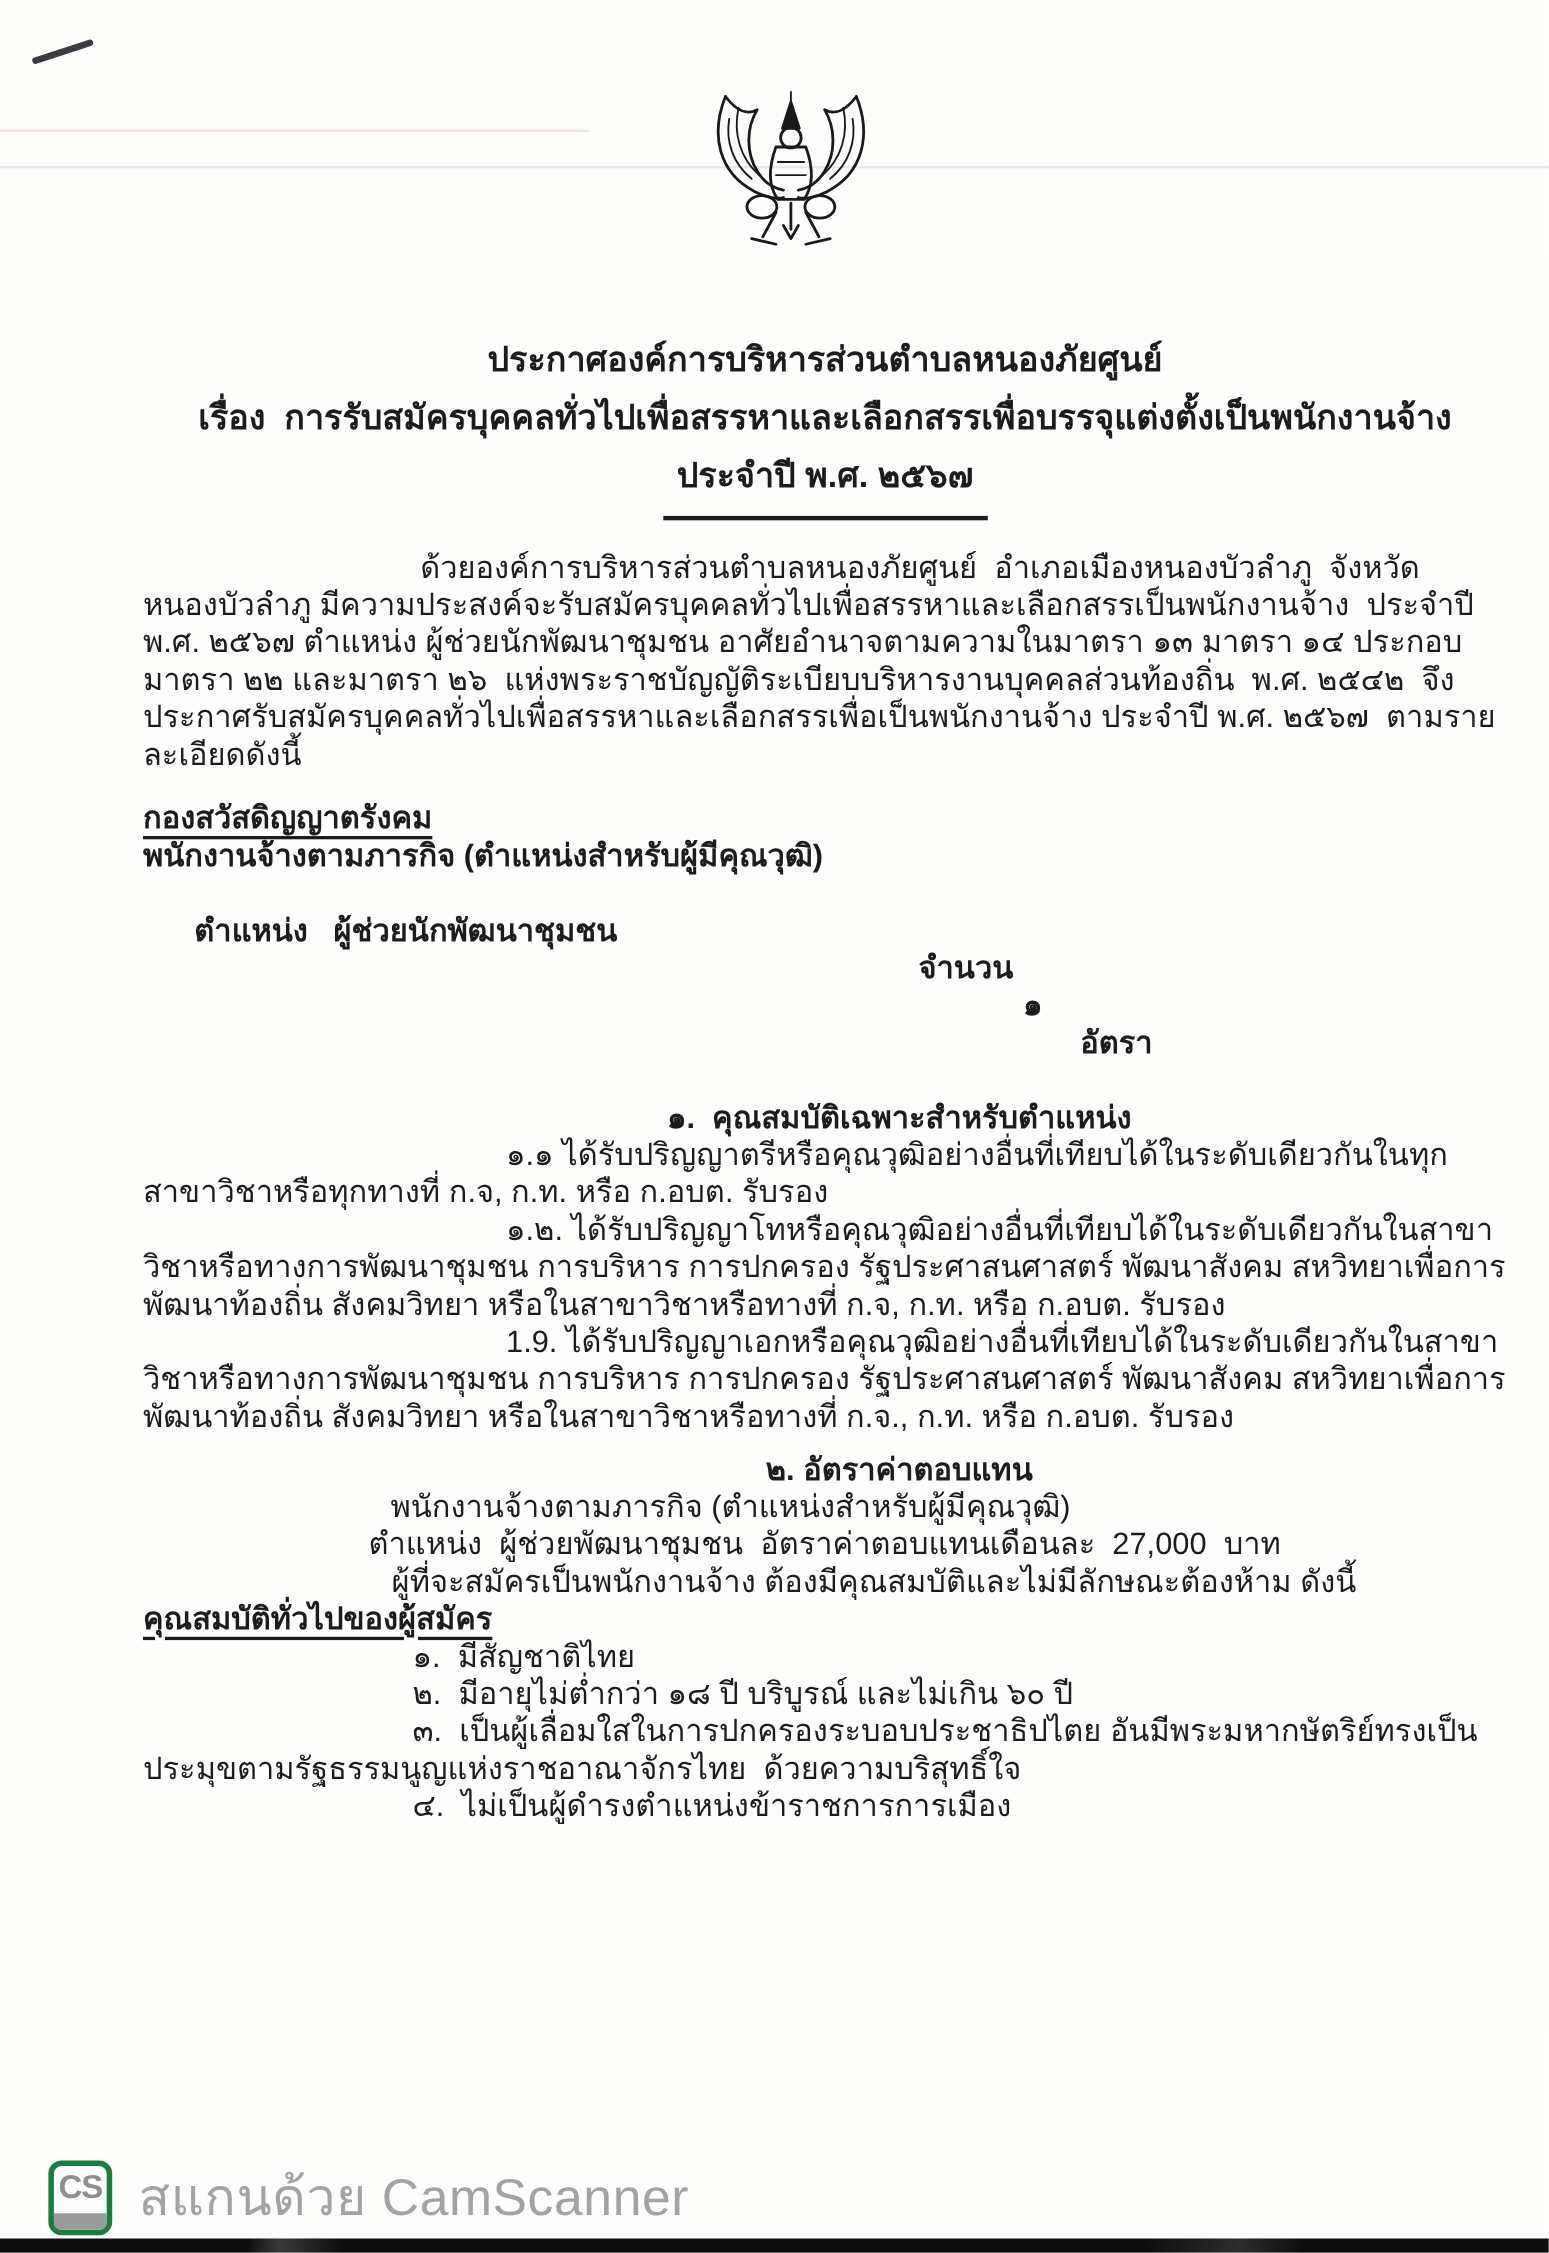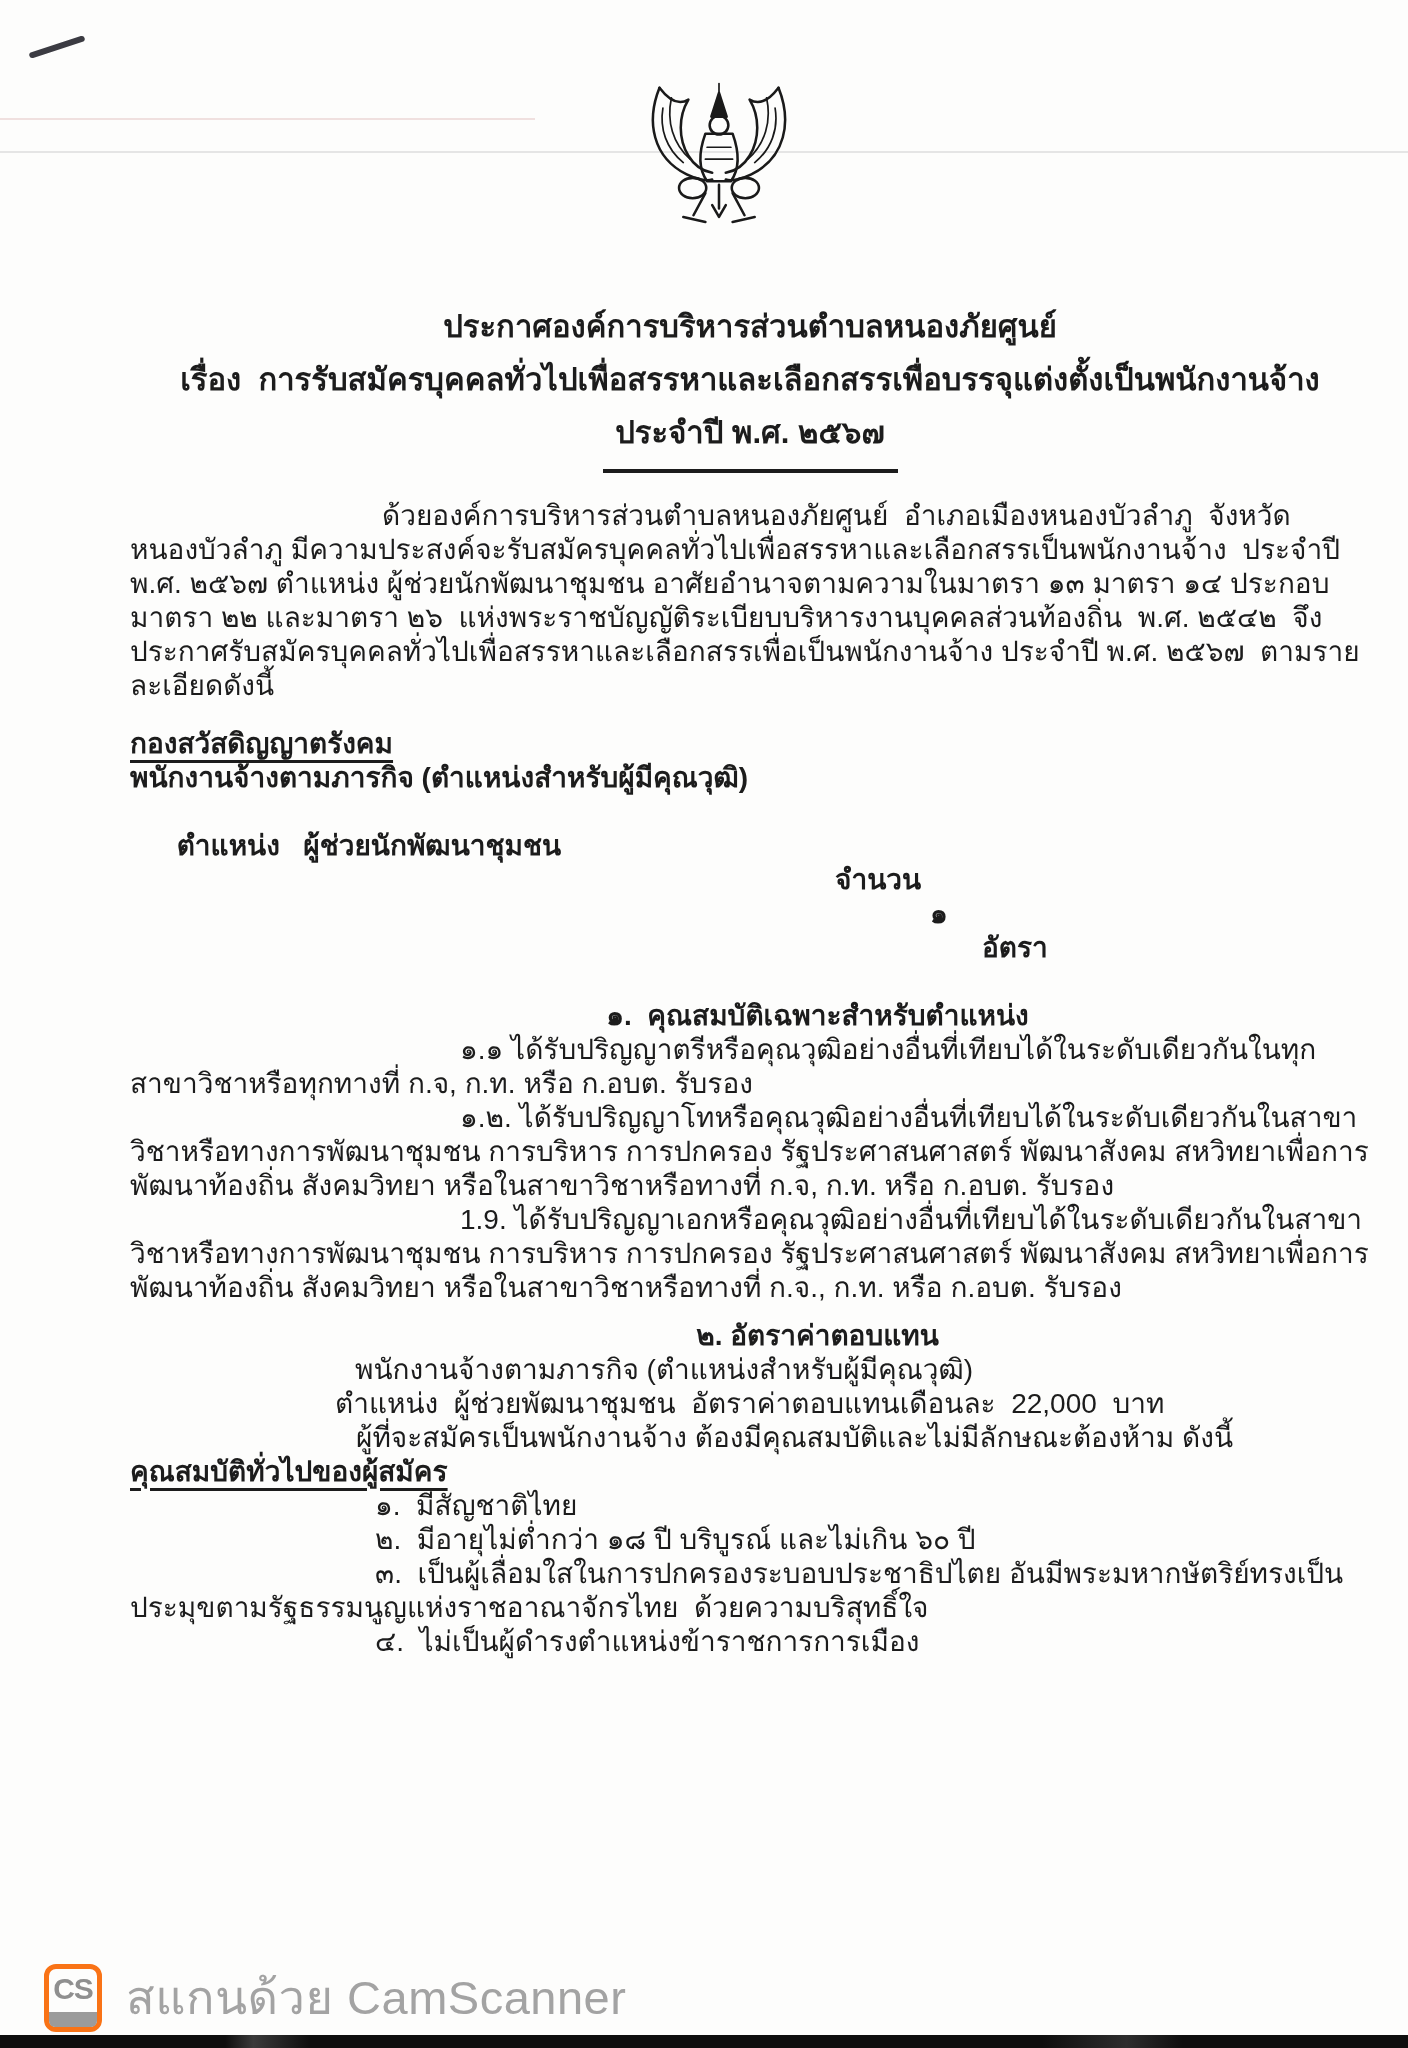--- a/index.html
+++ b/index.html
@@ -71,21 +71,21 @@
   .pos-line .qty-label { position:absolute; left:705px; }
   .pos-line .qty-num   { position:absolute; left:800px; }
   .pos-line .qty-unit  { position:absolute; left:852px; }
   
   .footer {
     position:absolute; left:44px; top:1960px;
     display:flex; align-items:center; gap:24px;
   }
   .cs-logo {
     width:58px; height:68px;
-    border:5px solid #f97316; border-radius:12px;
+    border:5px solid #15803d; border-radius:12px;
     position:relative; background:#fdfdfc; box-sizing:border-box;
   }
   .cs-logo-text {
     font-size:30px; font-weight:700; color:#8f8f8f;
     text-align:center; margin-top:3px; letter-spacing:-1px;
   }
   .cs-logo-bar {
     position:absolute; bottom:0; left:0; right:0; height:15px;
     background:#9b9b9b; border-radius:0 0 6px 6px;
   }
@@ -154,21 +154,21 @@
       <span class="qty-unit">อัตรา</span>
     </div>
 
     <div class="line bold indent-num">๑.  คุณสมบัติเฉพาะสำหรับตำแหน่ง</div>
     <p class="para indent-sub">๑.๑ ได้รับปริญญาตรีหรือคุณวุฒิอย่างอื่นที่เทียบได้ในระดับเดียวกันในทุกสาขาวิชาหรือทุกทางที่ ก.จ, ก.ท. หรือ ก.อบต. รับรอง</p>
     <p class="para indent-sub">๑.๒. ได้รับปริญญาโทหรือคุณวุฒิอย่างอื่นที่เทียบได้ในระดับเดียวกันในสาขาวิชาหรือทางการพัฒนาชุมชน การบริหาร การปกครอง รัฐประศาสนศาสตร์ พัฒนาสังคม สหวิทยาเพื่อการพัฒนาท้องถิ่น สังคมวิทยา หรือในสาขาวิชาหรือทางที่ ก.จ, ก.ท. หรือ ก.อบต. รับรอง</p>
     <p class="para indent-sub">1.9. ได้รับปริญญาเอกหรือคุณวุฒิอย่างอื่นที่เทียบได้ในระดับเดียวกันในสาขาวิชาหรือทางการพัฒนาชุมชน การบริหาร การปกครอง รัฐประศาสนศาสตร์ พัฒนาสังคม สหวิทยาเพื่อการพัฒนาท้องถิ่น สังคมวิทยา หรือในสาขาวิชาหรือทางที่ ก.จ., ก.ท. หรือ ก.อบต. รับรอง</p>
 
     <div class="line bold indent-num mt14">๒. อัตราค่าตอบแทน</div>
     <div class="line indent-type">พนักงานจ้างตามภารกิจ (ตำแหน่งสำหรับผู้มีคุณวุฒิ)</div>
-    <div class="line indent-sal">ตำแหน่ง  ผู้ช่วยพัฒนาชุมชน  อัตราค่าตอบแทนเดือนละ  22,000  บาท</div>
+    <div class="line indent-sal">ตำแหน่ง  ผู้ช่วยพัฒนาชุมชน  อัตราค่าตอบแทนเดือนละ  27,000  บาท</div>
 
     <div class="line indent-gintro">ผู้ที่จะสมัครเป็นพนักงานจ้าง ต้องมีคุณสมบัติและไม่มีลักษณะต้องห้าม ดังนี้</div>
     <div class="line bold underline">คุณสมบัติทั่วไปของผู้สมัคร</div>
     <p class="para indent-gitem">๑.  มีสัญชาติไทย</p>
     <p class="para indent-gitem">๒.  มีอายุไม่ต่ำกว่า ๑๘ ปี บริบูรณ์ และไม่เกิน ๖๐ ปี</p>
     <p class="para indent-gitem">๓.  เป็นผู้เลื่อมใสในการปกครองระบอบประชาธิปไตย อันมีพระมหากษัตริย์ทรงเป็นประมุขตามรัฐธรรมนูญแห่งราชอาณาจักรไทย  ด้วยความบริสุทธิ์ใจ</p>
     <p class="para indent-gitem">๔.  ไม่เป็นผู้ดำรงตำแหน่งข้าราชการการเมือง</p>
 
   </div>
 

